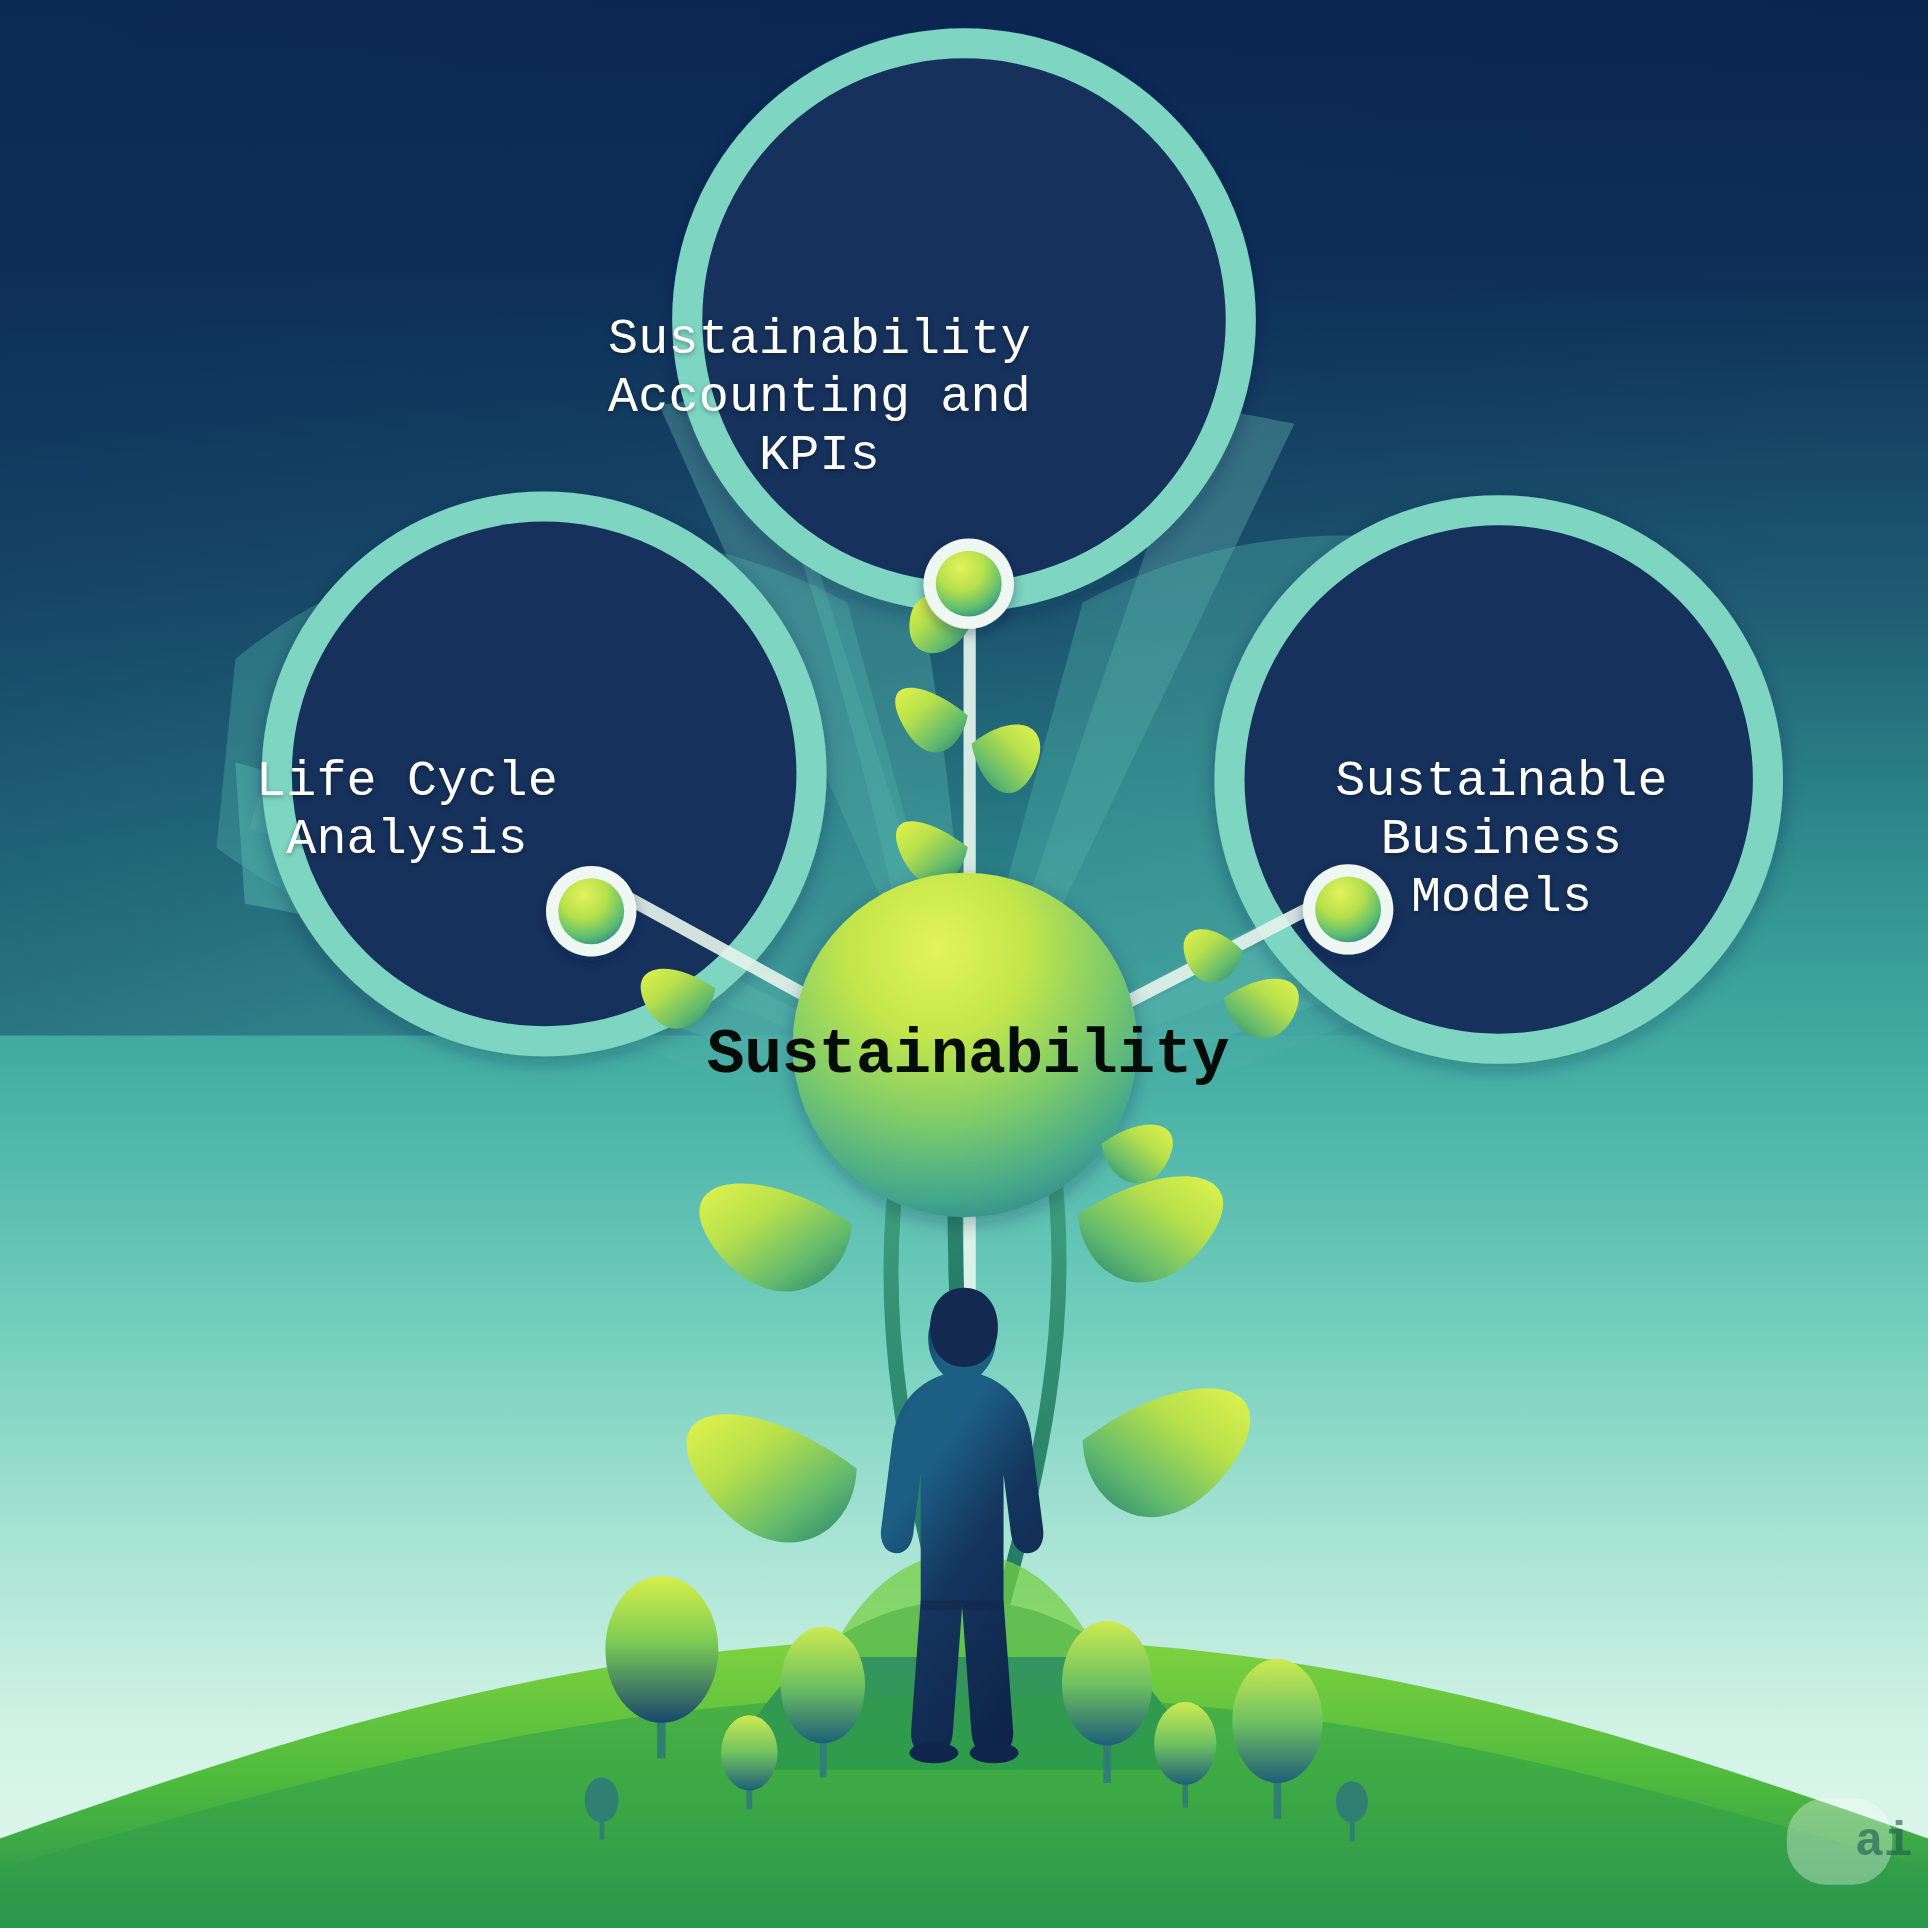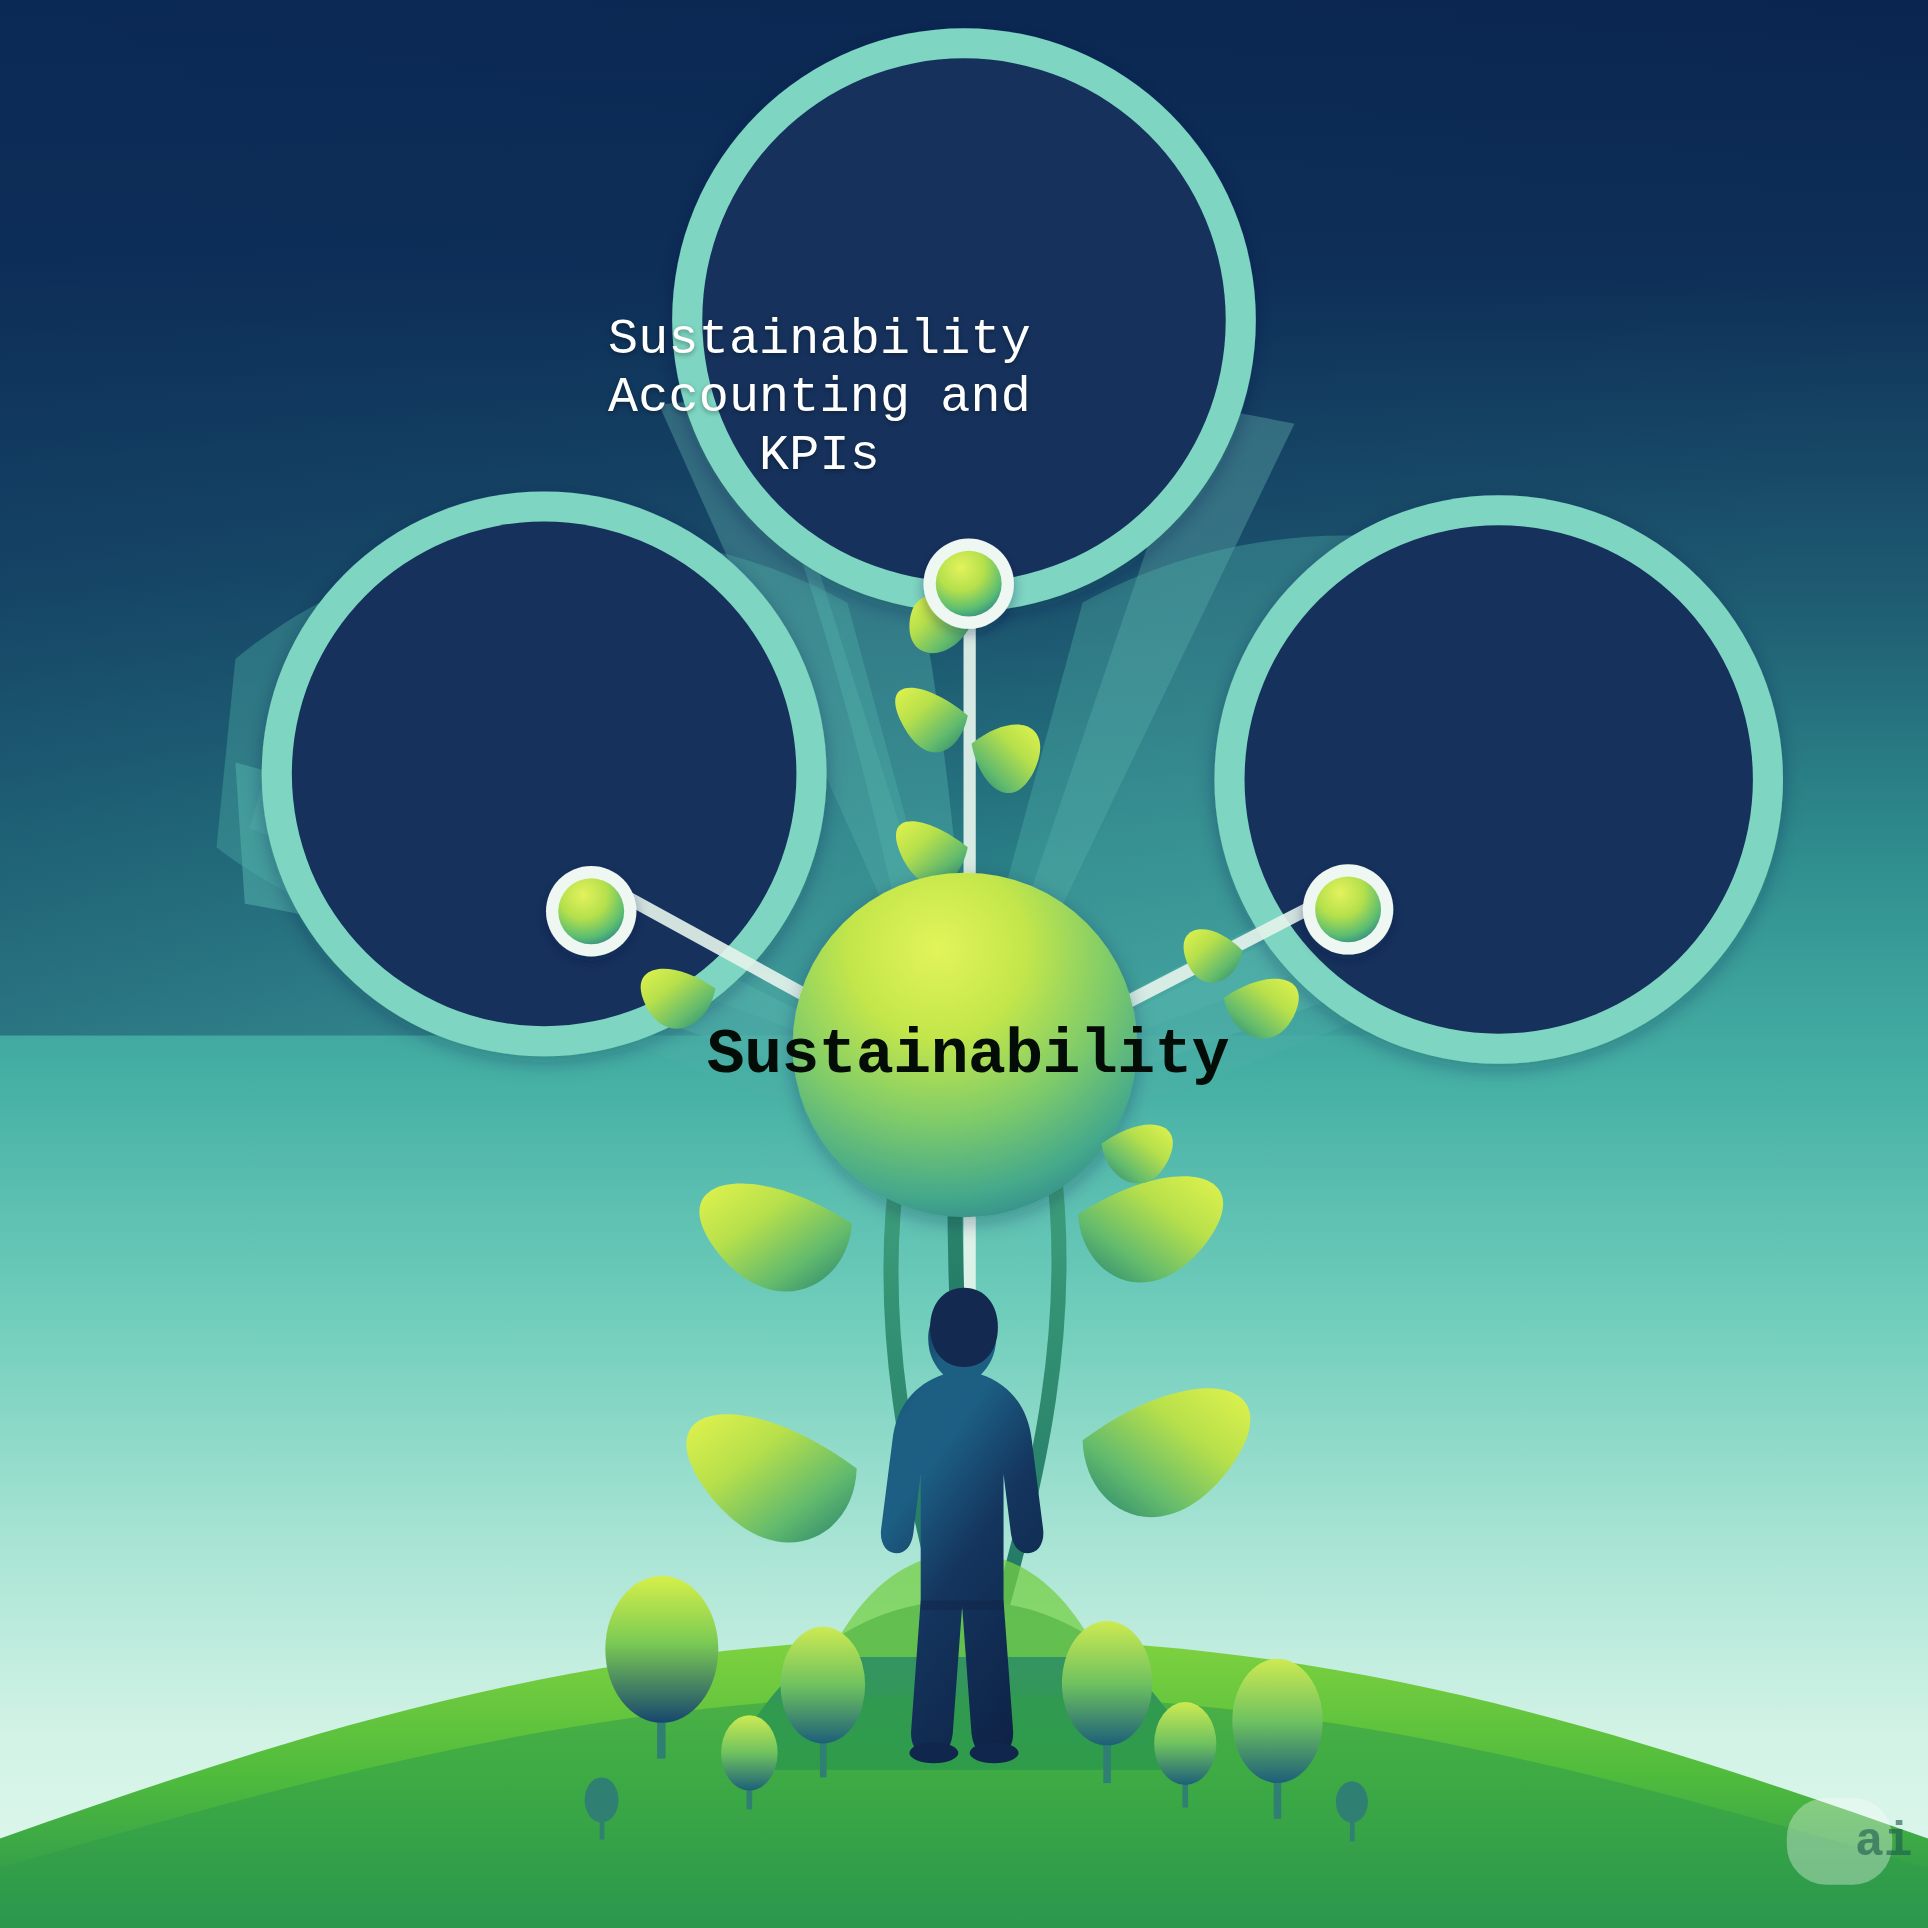--- a/index.html
+++ b/index.html
@@ -342,20 +342,25 @@
     </g>
 
     <g>
       <rect x="1898" y="1910" width="112" height="92" rx="42" ry="42" fill="#ffffff" opacity="0.34"></rect>
     </g>
   </svg>
 
   <div class="overlay-text" id="node-top-label">Sustainability
 Accounting and KPIs</div>
 
-
+  <div class="overlay-text" id="node-left-label">Life Cycle
+Analysis</div>
+
+  <div class="overlay-text" id="node-right-label">Sustainable
+Business
+Models</div>
 
   <div class="overlay-text" id="core-label">Sustainability</div>
 
   <div id="watermark-label">ai</div>
 
 </div>
 
 
 </body></html>

